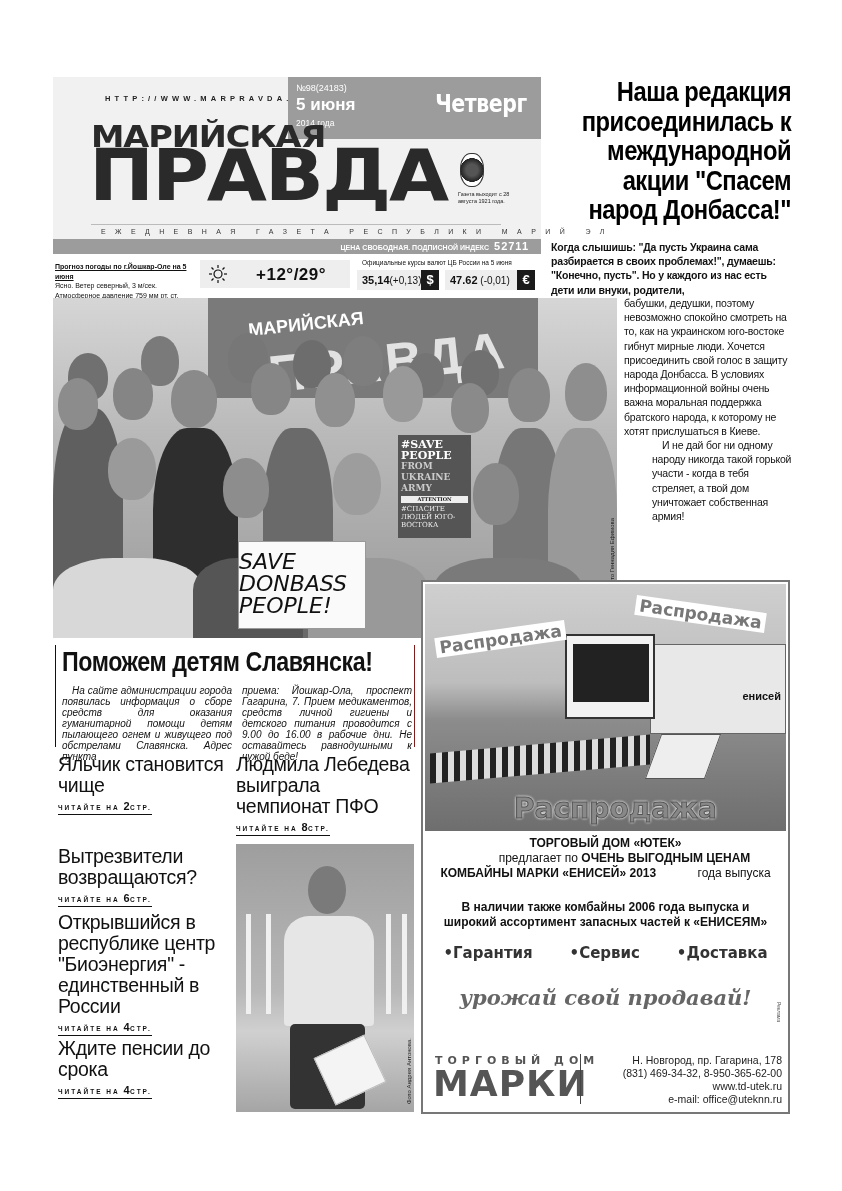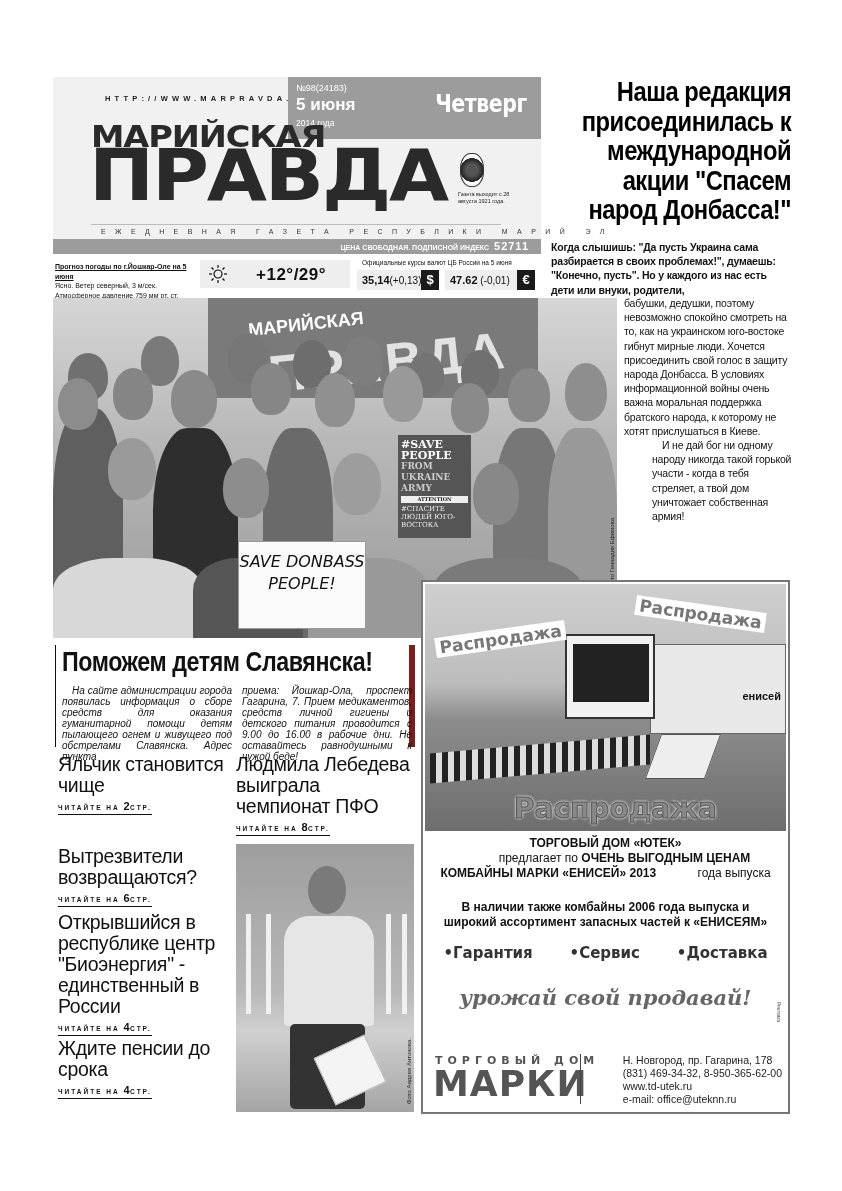--- a/index.html
+++ b/index.html
@@ -43,29 +43,29 @@
   .lead-side p + p { text-indent: 10px; margin-left: 28px; }
 
   
   .photo-main { position: absolute; left: 53px; top: 298px; width: 564px; height: 340px; background: linear-gradient(180deg, #d6d6d6 0%, #b9b9b9 40%, #9a9a9a 100%); overflow: hidden; }
   .photo-banner { position: absolute; left: 155px; top: 0; width: 330px; height: 100px; background: #7a7a7a; }
   .photo-banner-text { position: absolute; left: 195px; top: 16px; color: #fff; font-weight: bold; font-size: 18px; transform: rotate(-6deg); }
   .photo-banner-text2 { position: absolute; left: 215px; top: 34px; color: #eee; font-weight: bold; font-size: 52px; letter-spacing: 4px; opacity: 0.9; transform: rotate(-6deg); }
   .people { position: absolute; left: 0; top: 60px; width: 564px; height: 280px; }
   .head { position: absolute; border-radius: 50% 50% 45% 45%; background: #8a8a8a; }
   .body-shape { position: absolute; border-radius: 40% 40% 0 0; background: #666; }
-  .sign-save { position: absolute; left: 185px; top: 243px; width: 128px; height: 88px; background: #fafafa; border: 1px solid #999; font-family: "DejaVu Sans", sans-serif; font-style: italic; font-size: 16px; line-height: 22px; text-align: center; padding-top: 9px; color: #111; }
+  .sign-save { position: absolute; left: 185px; top: 243px; width: 128px; height: 88px; background: #fafafa; border: 1px solid #999; font-family: "DejaVu Sans", sans-serif; font-style: italic; font-size: 22px; line-height: 22px; padding-top: 9px; color: #111; }
   .sign-donbass { position: absolute; left: 345px; top: 137px; width: 73px; height: 103px; background: #555; color: #fff; font-size: 11px; font-weight: bold; line-height: 11px; padding: 4px 3px; font-family: "DejaVu Serif", serif; }
   .sign-donbass .sub { font-size: 9px; color: #ccc; }
   .sign-donbass .att { background: #eee; color: #222; font-size: 5px; text-align: center; margin: 2px 0; line-height: 7px; }
   .sign-donbass .ru { font-size: 7px; line-height: 8px; font-weight: normal; color: #eee; }
   .photo-credit { position: absolute; right: 2px; bottom: 50px; font-size: 6px; color: #222; writing-mode: vertical-rl; transform: rotate(180deg); }
 
   
-  .slav { position: absolute; left: 55px; top: 645px; width: 360px; height: 102px; border-left: 1px solid #111; border-right: 6px solid #7f1d1d; }
+  .slav { position: absolute; left: 55px; top: 645px; width: 360px; height: 102px; border-left: 1px solid #111; border-right: 1px solid #7f1d1d; }
   .slav-title { position: absolute; left: 6px; top: 2px; font-family: "Liberation Sans", sans-serif; font-weight: bold; font-size: 27px; letter-spacing: -0.5px; transform: scaleX(0.86); transform-origin: left; white-space: nowrap; }
   .slav-cols { position: absolute; left: 6px; top: 40px; width: 350px; column-count: 2; column-gap: 10px; font-size: 10px; font-style: italic; line-height: 11px; text-align: justify; color: #111; }
   .slav-cols p { text-indent: 10px; }
 
   
   .teaser { position: absolute; font-family: "Liberation Sans", sans-serif; color: #111; }
   .teaser-title { font-size: 19.5px; line-height: 21px; font-weight: normal; letter-spacing: -0.3px; }
   .teaser-read { display: inline-block; margin-top: 4px; font-size: 6.5px; font-weight: bold; letter-spacing: 2px; border-bottom: 1.5px solid #111; padding-bottom: 2px; }
   .teaser-read .pg { font-size: 11px; letter-spacing: 0.5px; }
 
@@ -93,21 +93,21 @@
   .combine-front { position: absolute; left: 228px; top: 150px; width: 60px; height: 45px; background: #eee; transform: skewX(-20deg); border: 1px solid #555; }
   .ad-text { position: absolute; left: 2px; top: 254px; width: 361px; text-align: center; font-weight: bold; font-size: 12px; line-height: 15px; color: #111; }
   .ad-text .normal { font-weight: normal; margin-left: 38px; }
   .ad-text2 { position: absolute; left: 2px; top: 318px; width: 361px; text-align: center; font-weight: bold; font-size: 12px; line-height: 15px; color: #111; }
   .ad-features { position: absolute; left: 2px; top: 362px; width: 361px; display: flex; justify-content: space-around; font-family: "DejaVu Sans", sans-serif; font-weight: bold; font-size: 15px; color: #333; }
   .ad-slogan { position: absolute; left: 2px; top: 400px; width: 361px; text-align: center; font-family: "DejaVu Serif", serif; font-style: italic; font-weight: bold; font-size: 21px; line-height: 31px; color: #666; }
   .ad-vert-note { position: absolute; right: 6px; top: 420px; font-size: 5px; writing-mode: vertical-rl; color: #555; }
   .ad-logo-small { position: absolute; left: 12px; top: 472px; font-family: "DejaVu Sans", sans-serif; font-size: 11px; font-weight: bold; letter-spacing: 5px; color: #555; }
   .ad-logo-big { position: absolute; left: 10px; top: 484px; font-family: "DejaVu Sans", sans-serif; font-size: 36px; font-weight: bold; color: #555; letter-spacing: 1px; line-height: 36px; }
   .ad-vline { position: absolute; left: 157px; top: 472px; height: 50px; border-left: 1px solid #444; }
-  .ad-contacts { position: absolute; right: 6px; top: 472px; font-size: 10.5px; line-height: 13px; color: #222; }
+  .ad-contacts { position: absolute; right: 6px; top: 472px; text-align: right; font-size: 10.5px; line-height: 13px; color: #222; }
 </style>
 </head>
 <body>
 
 <div class="masthead">
   <div class="mh-url">HTTP://WWW.MARPRAVDA.RU</div>
   <div class="mh-issuebox">
     <div class="mh-issue-no">№98(24183)</div>
     <div class="mh-date">5 июня</div>
     <div class="mh-year">2014 года</div>

